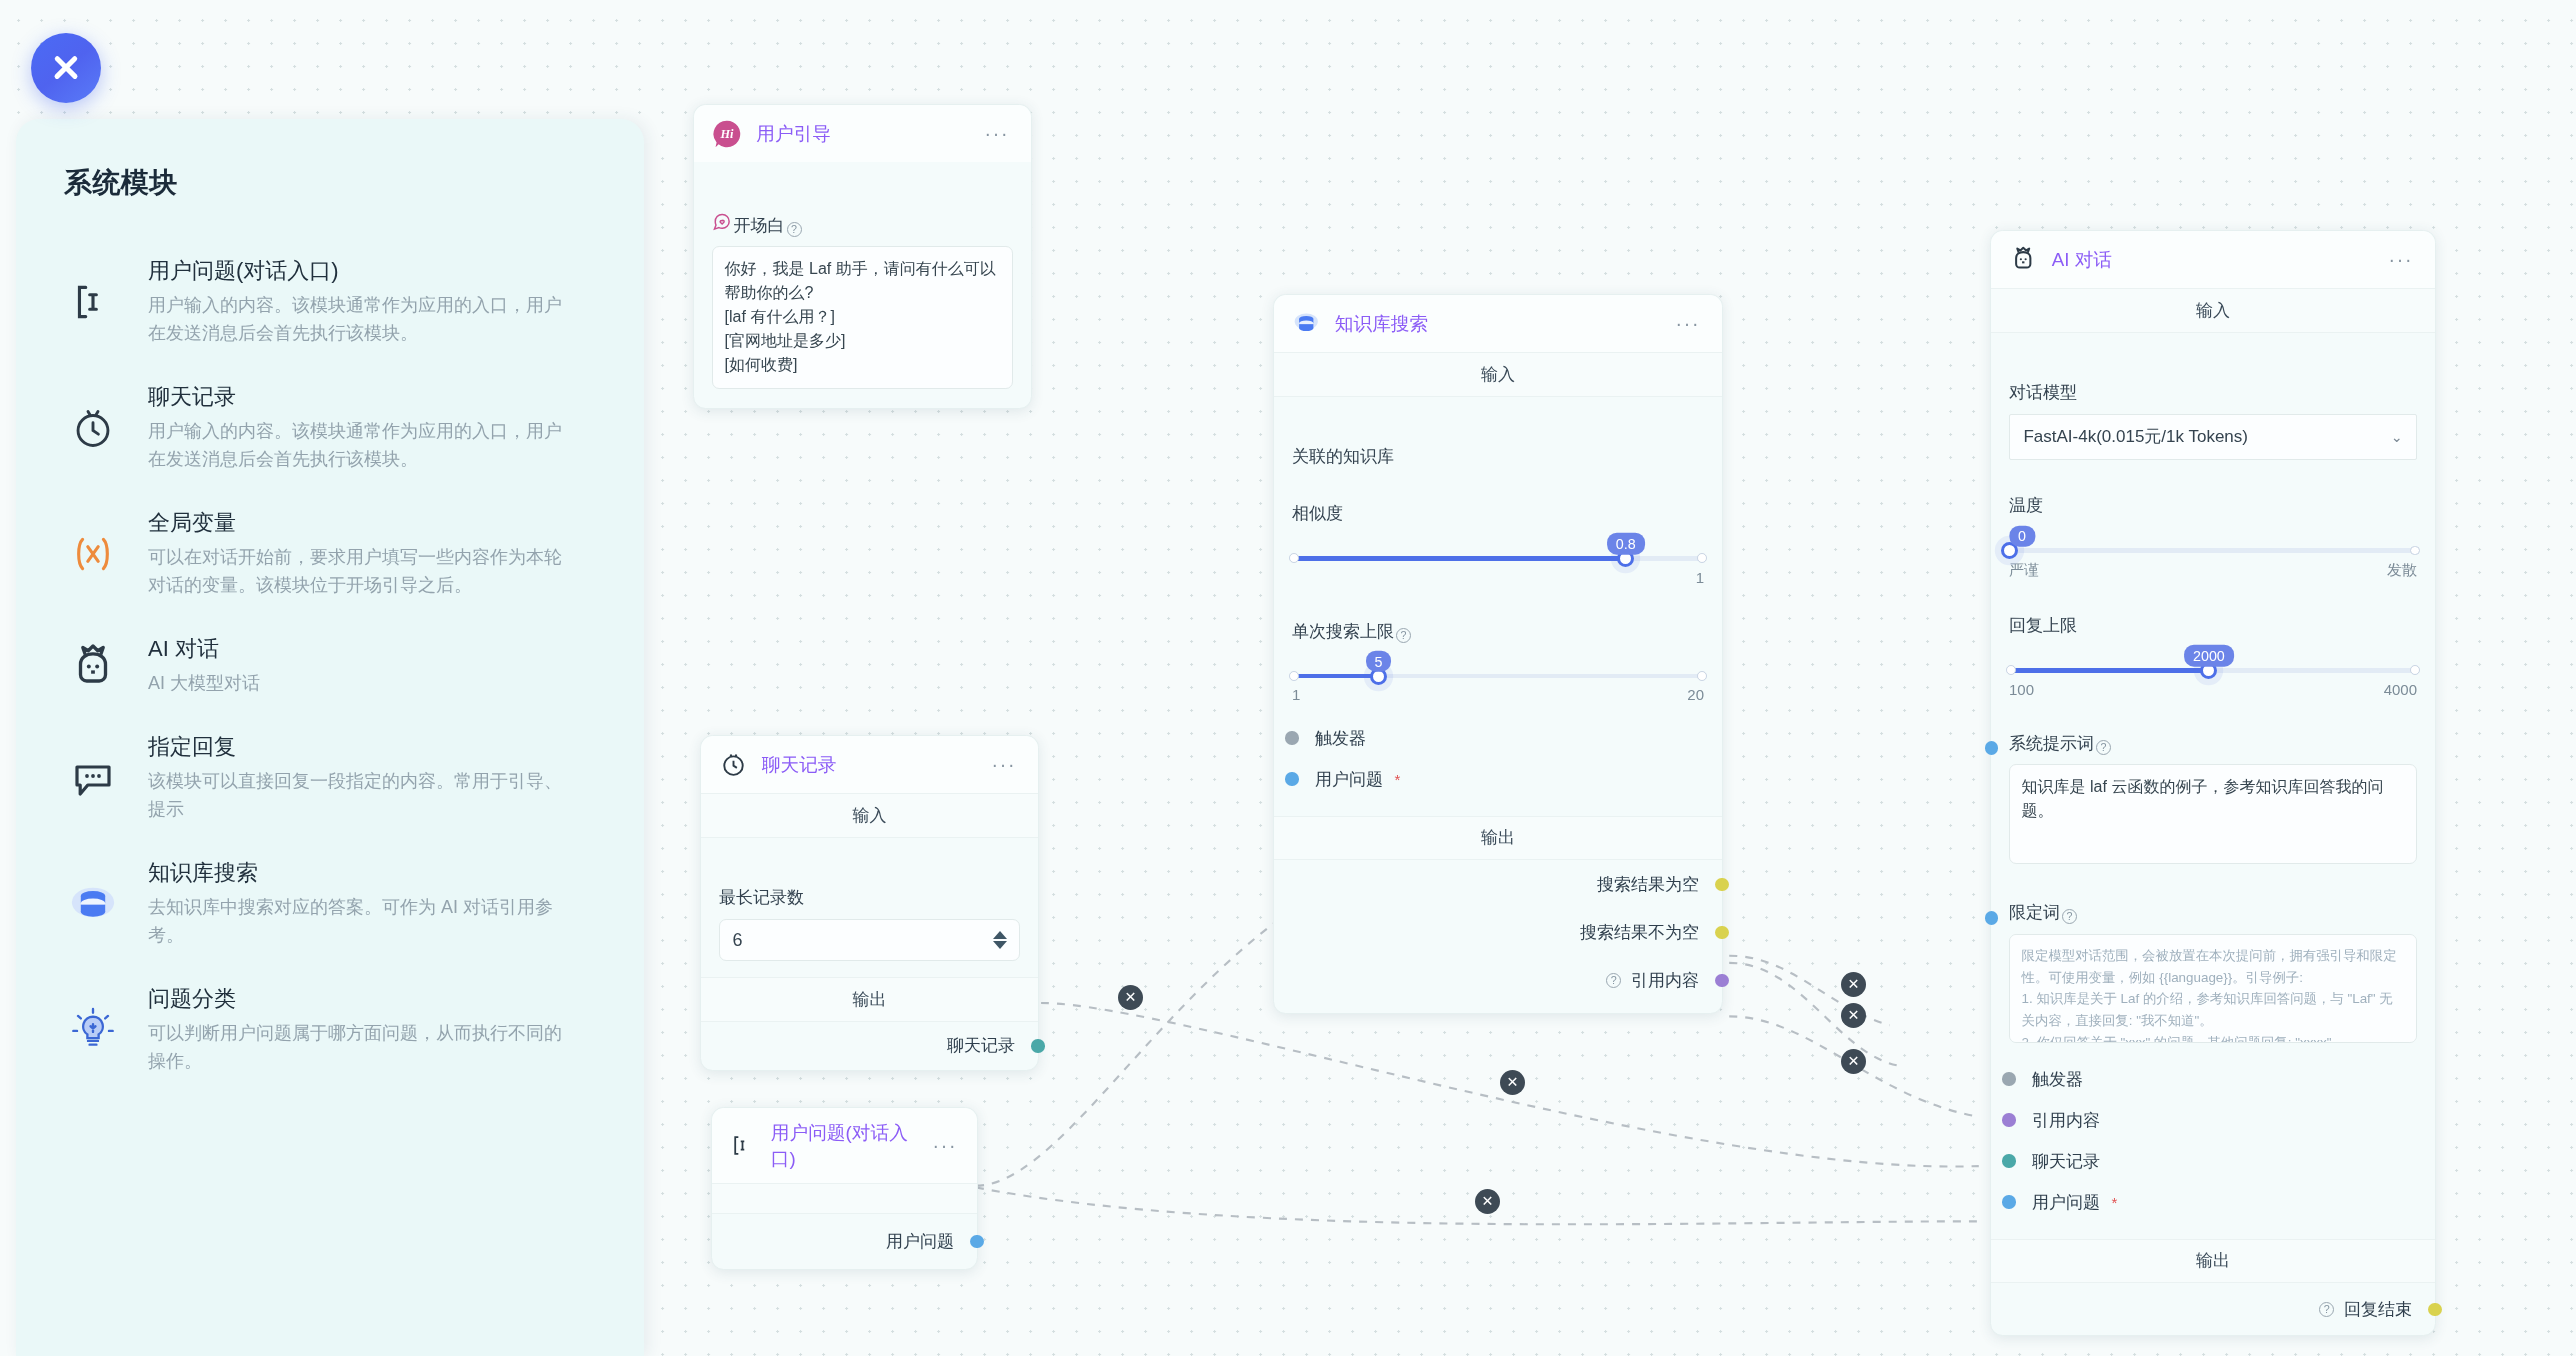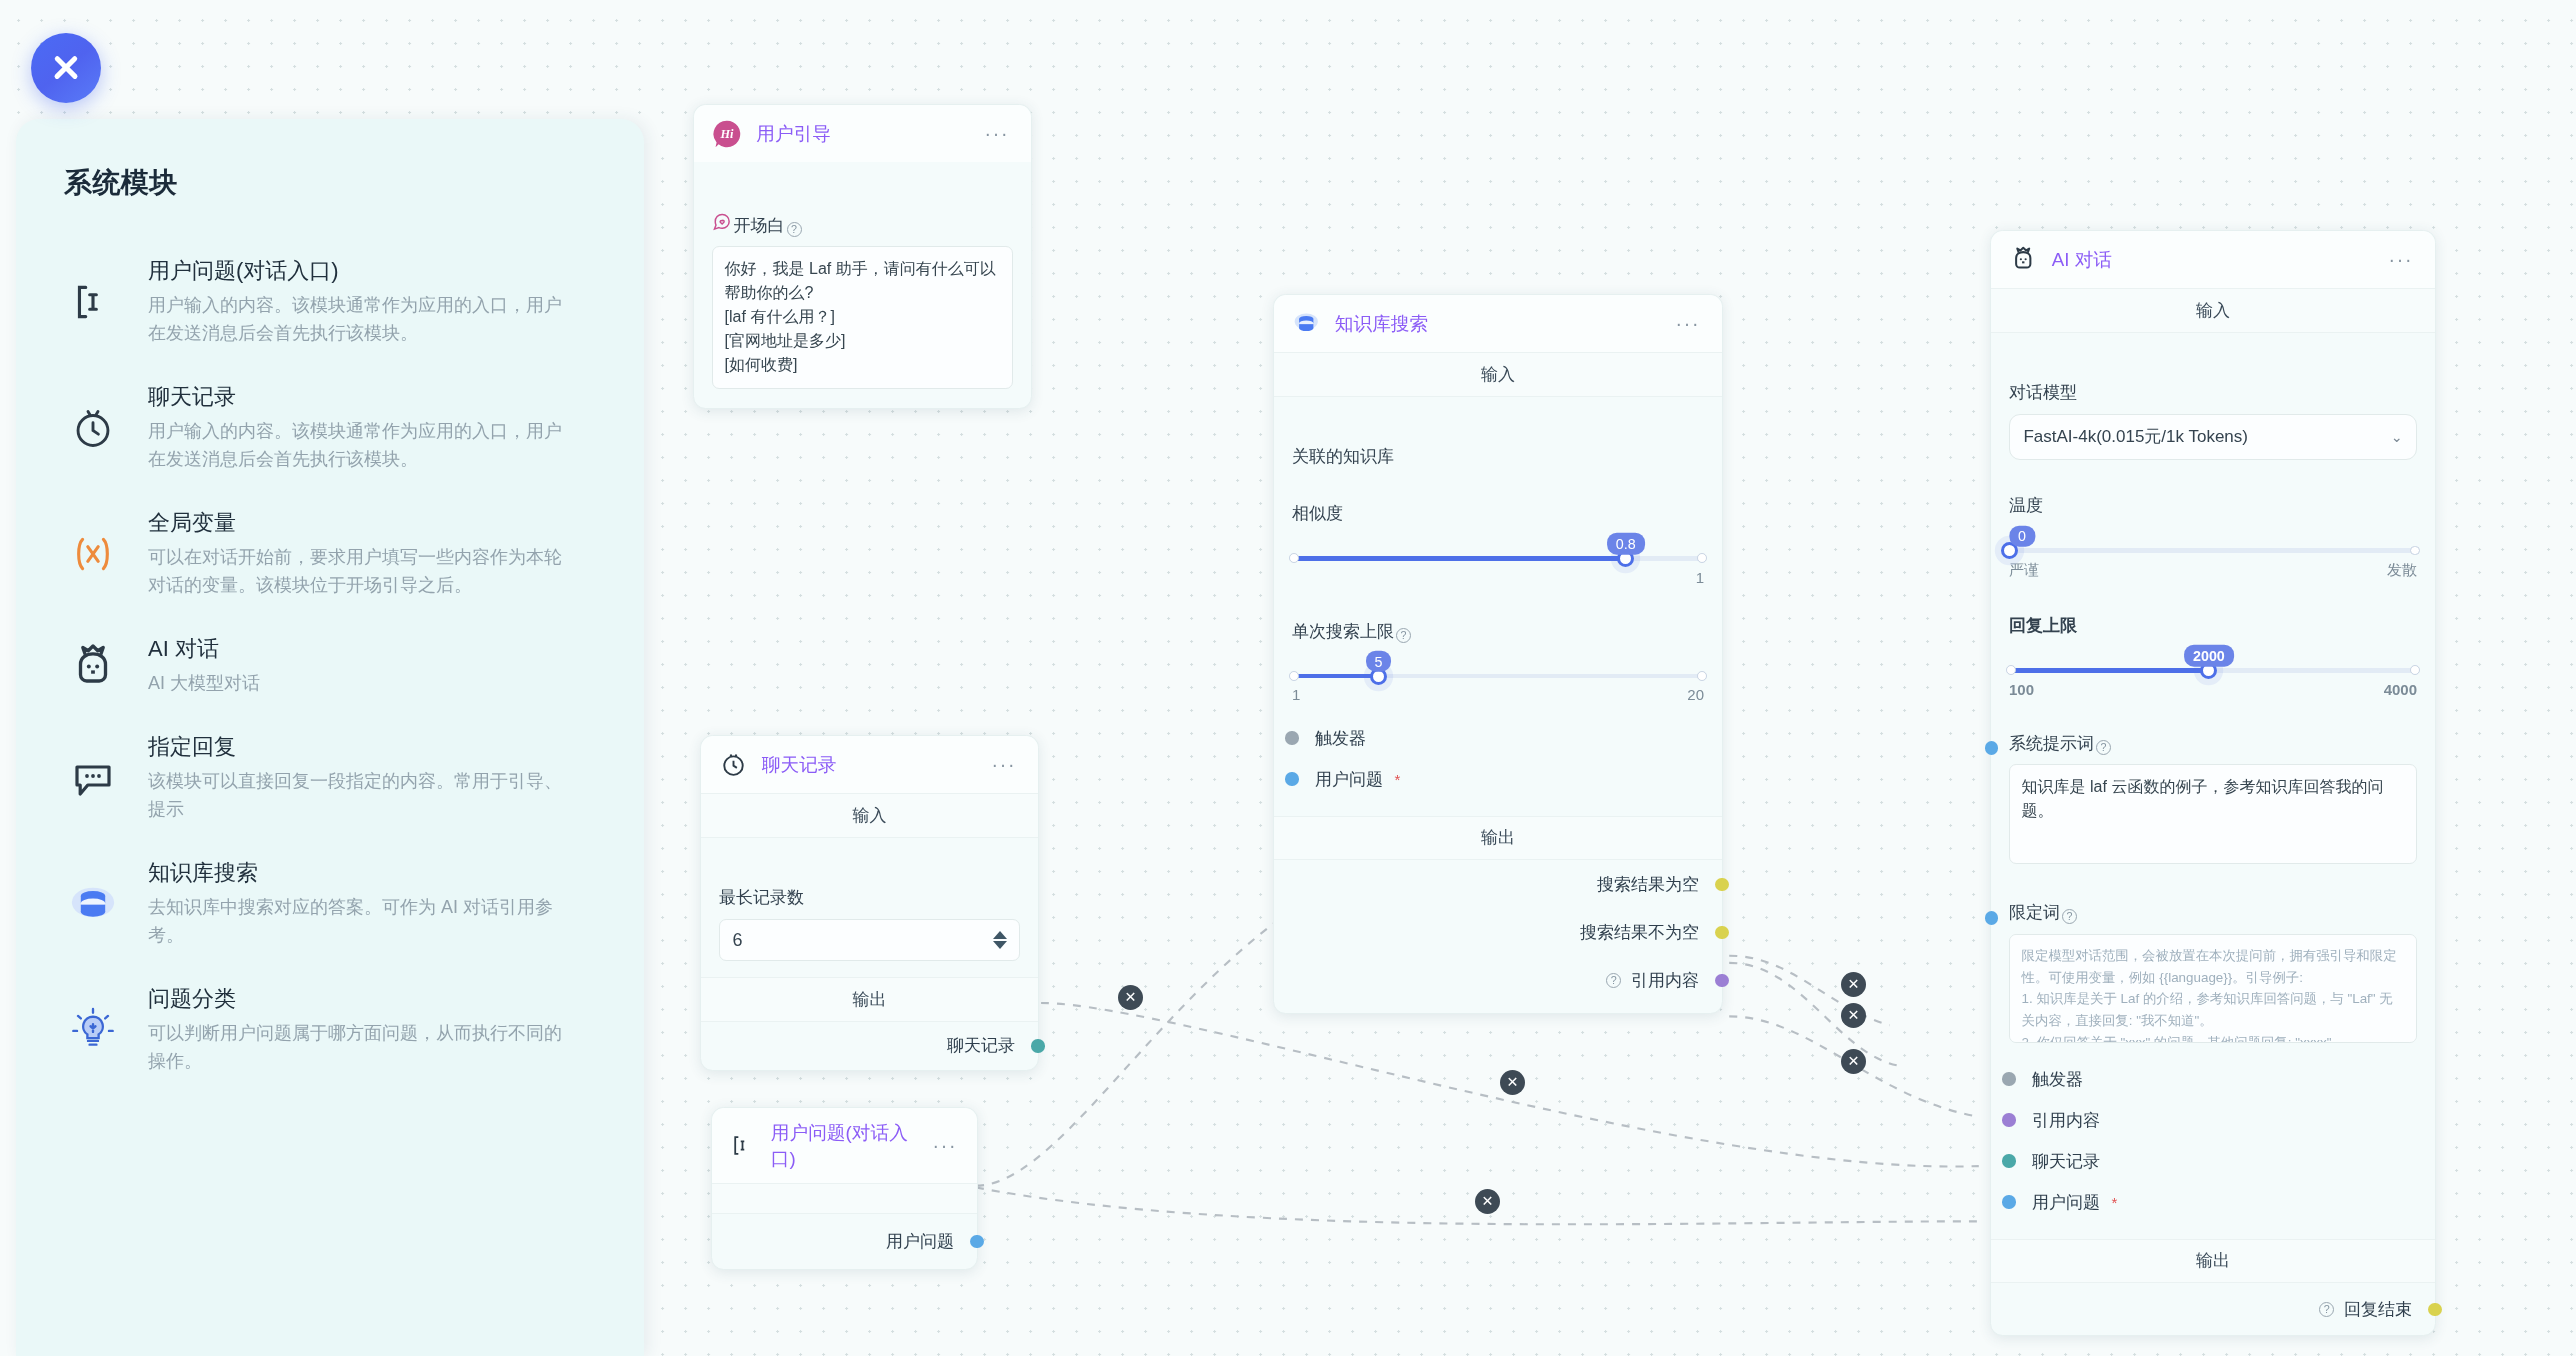--- a/index.html
+++ b/index.html
@@ -173,21 +173,21 @@
   }
   .slider-minmax {
     display: flex; justify-content: space-between;
     font-size: 15px; color: #7b8b97; margin-top: 8px;
   }
   .slider-minmax.one { justify-content: flex-end; }
 
   
   .select-box {
     display: flex; align-items: center; justify-content: space-between;
-    border: 0.9px solid #e1eaea; border-radius: 11px; background: #fcfeff;
+    border: 0.9px solid #e1eaea; border-radius: 2px; background: #fcfeff;
     padding: 10.7px 13.4px; font-size: 17px; color: #34434f; cursor: pointer;
   }
   .chev { color: #7a8894; font-size: 14.3px; }
 
   
   .stepper {
     display: flex; align-items: center; justify-content: space-between;
     border: 0.9px solid #e1eaea; border-radius: 7.1px; background: #fcfeff;
     padding: 9.8px 12.5px; font-size: 18px; color: #34434f;
   }
@@ -458,21 +458,21 @@
             <span class="slider-knob" style="left:0%"></span>
             <span class="slider-bubble" style="left:2.7px; transform:translate(-10%,-100%)">0</span>
           </div>
           <div class="slider-minmax">
             <span>严谨</span>
             <span>发散</span>
           </div>
         </div>
       </div>
 
-      <div style="margin-top:19.6px;font-weight:bold;">
+      <div style="margin-top:19.6px;">
         <div class="field-label">回复上限</div>
         <div class="slider-wrap">
           <div class="slider-track">
             <div class="slider-fill" style="width:49%"></div>
             <span class="slider-end s"></span>
             <span class="slider-end e"></span>
             <span class="slider-knob" style="left:49%"></span>
             <span class="slider-bubble" style="left:49%">2000</span>
           </div>
           <div class="slider-minmax">

